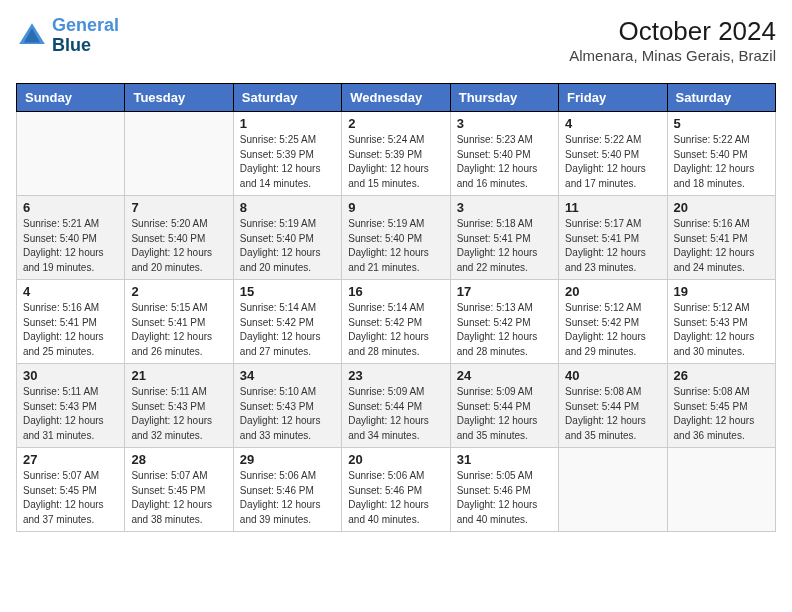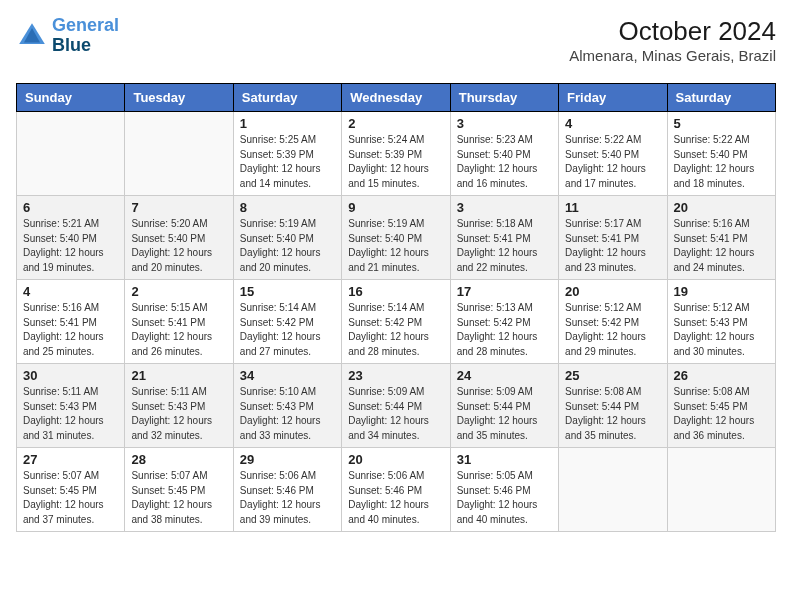--- a/index.html
+++ b/index.html
@@ -220,21 +220,21 @@
         </td>
         <td>
           <span class="day-num">23</span>
           <div class="day-info">Sunrise: 5:09 AM<br>Sunset: 5:44 PM<br>Daylight: 12 hours and 34 minutes.</div>
         </td>
         <td>
           <span class="day-num">24</span>
           <div class="day-info">Sunrise: 5:09 AM<br>Sunset: 5:44 PM<br>Daylight: 12 hours and 35 minutes.</div>
         </td>
         <td>
-          <span class="day-num">25</span>
+          <span class="day-num">40</span>
           <div class="day-info">Sunrise: 5:08 AM<br>Sunset: 5:44 PM<br>Daylight: 12 hours and 35 minutes.</div>
         </td>
         <td>
           <span class="day-num">26</span>
           <div class="day-info">Sunrise: 5:08 AM<br>Sunset: 5:45 PM<br>Daylight: 12 hours and 36 minutes.</div>
         </td>
       </tr>
       <tr>
         <td>
           <span class="day-num">27</span>

